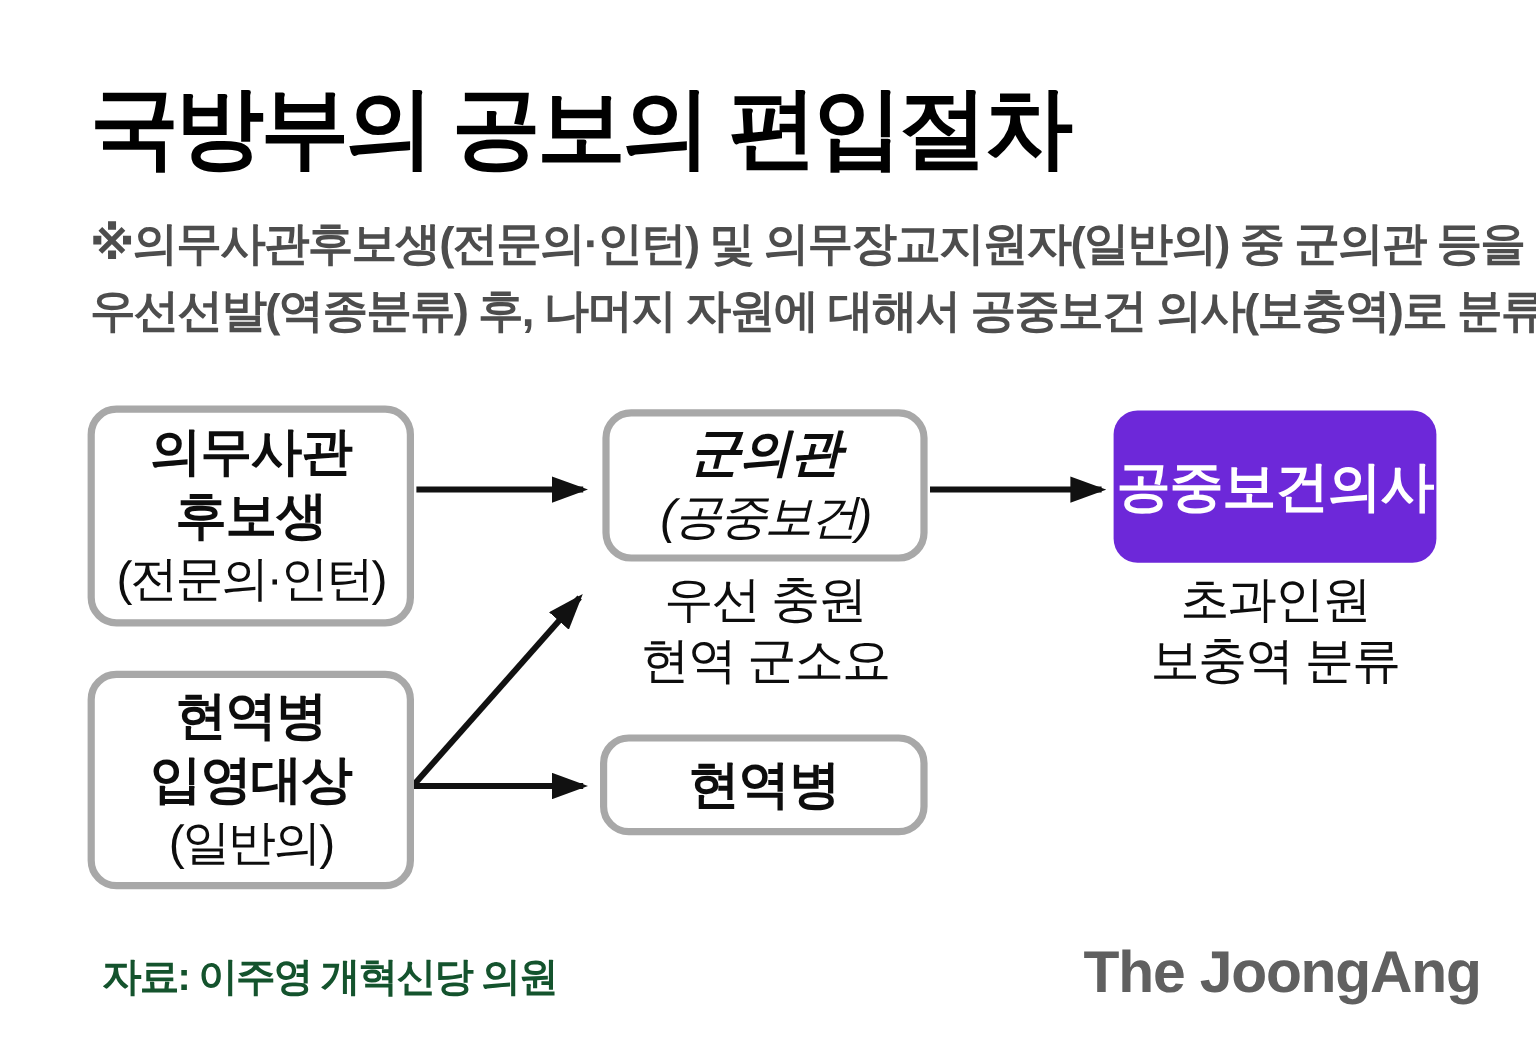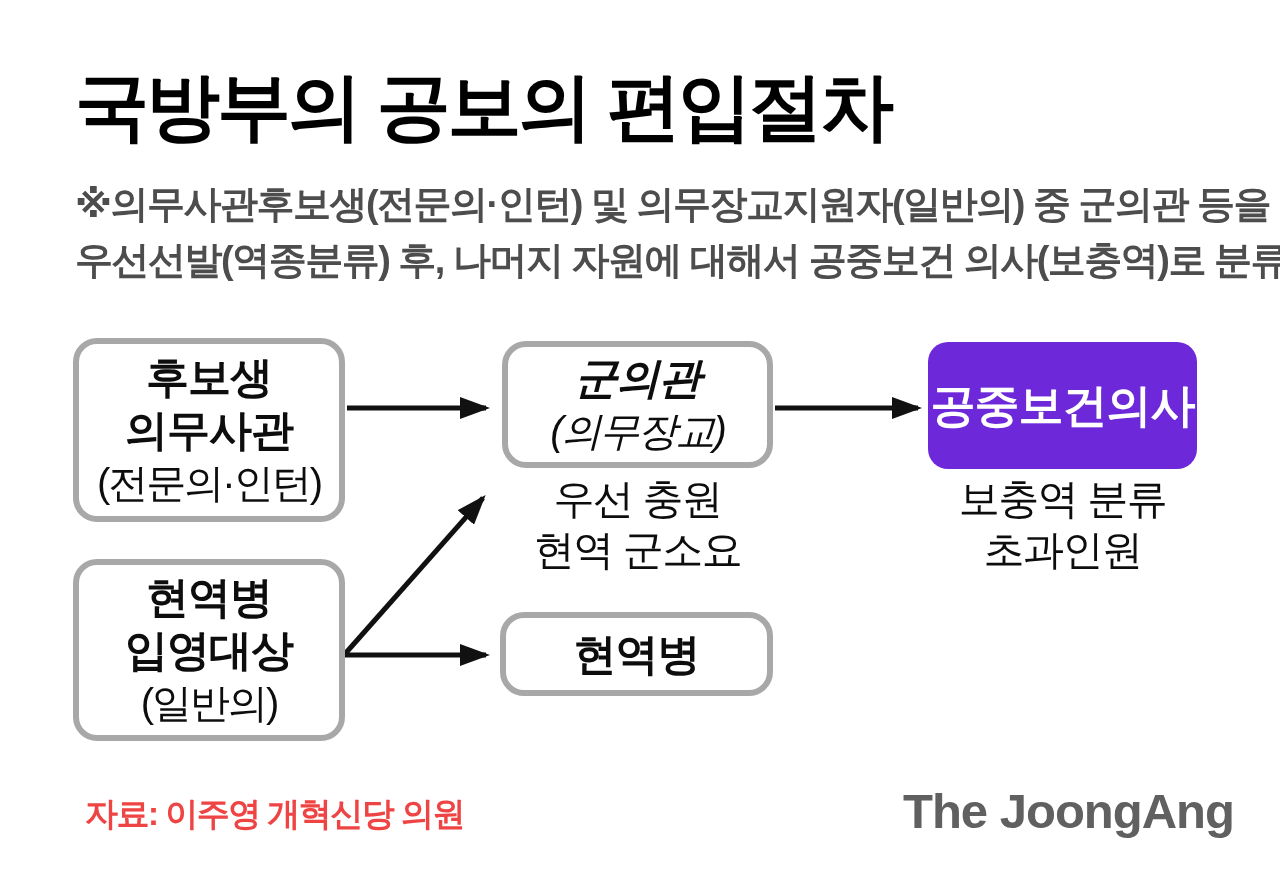--- a/index.html
+++ b/index.html
@@ -109,21 +109,21 @@
   }
 
   
   .source {
     position: absolute;
     left: 85px;
     top: 792px;
     font-size: 33px;
     font-weight: 700;
     letter-spacing: -1.5px;
-    color: #ef4444;
+    color: #14532d;
     white-space: nowrap;
   }
   .logo {
     position: absolute;
     left: 903px;
     top: 783px;
     font-family: Liberation Sans, sans-serif;
     font-size: 49px;
     font-weight: 700;
     letter-spacing: -1px;
@@ -149,51 +149,51 @@
         <path d="M0,0 L30,11 L0,22 Z" fill="#111111"></path>
       </marker>
     </defs>
     <line x1="347" y1="408" x2="486" y2="408" stroke="#111111" stroke-width="5" marker-end="url(#ah)"></line>
     <line x1="775" y1="408" x2="918" y2="408" stroke="#111111" stroke-width="5" marker-end="url(#ah)"></line>
     <line x1="344" y1="655" x2="483" y2="498" stroke="#111111" stroke-width="5" marker-end="url(#ah)"></line>
     <line x1="344" y1="655" x2="486" y2="655" stroke="#111111" stroke-width="5" marker-end="url(#ah)"></line>
   </svg>
 
   <div class="box box--candidate">
+    <div class="bold-line">의무사관</div>
     <div class="bold-line">후보생</div>
-    <div class="bold-line">의무사관</div>
     <div class="sub-line">(전문의·인턴)</div>
   </div>
 
   <div class="box box--enlist">
     <div class="bold-line">현역병</div>
     <div class="bold-line">입영대상</div>
     <div class="sub-line">(일반의)</div>
   </div>
 
   <div class="box box--mildoc">
     <div class="bold-line">군의관</div>
-    <div class="sub-line">(의무장교)</div>
+    <div class="sub-line">(공중보건)</div>
   </div>
 
   <div class="caption caption--mildoc">
     <div>우선 충원</div>
     <div>현역 군소요</div>
   </div>
 
   <div class="box box--active">
     <div class="bold-line">현역병</div>
   </div>
 
   <div class="box box--phd">
     <div class="bold-line">공중보건의사</div>
   </div>
 
   <div class="caption caption--phd">
+    <div>초과인원</div>
     <div>보충역 분류</div>
-    <div>초과인원</div>
   </div>
 
   <div class="source">자료: 이주영 개혁신당 의원</div>
 
   <div class="logo">The JoongAng</div>
 
 </div>
 
 </body></html>

